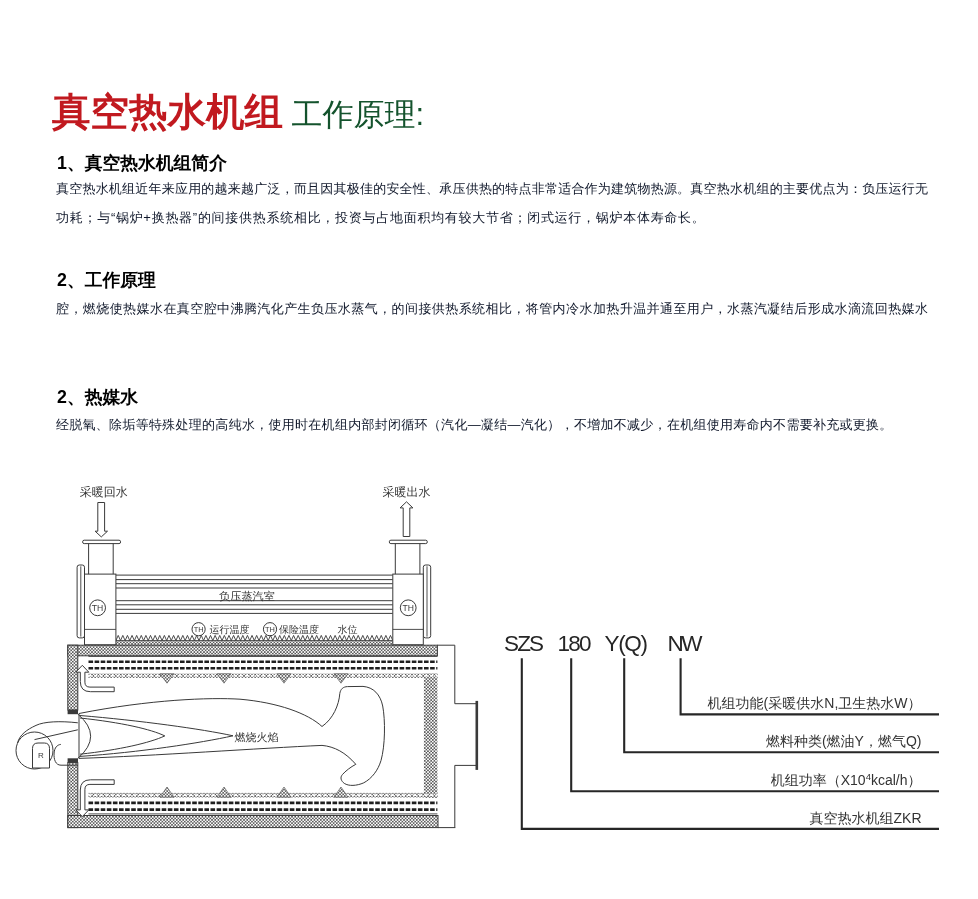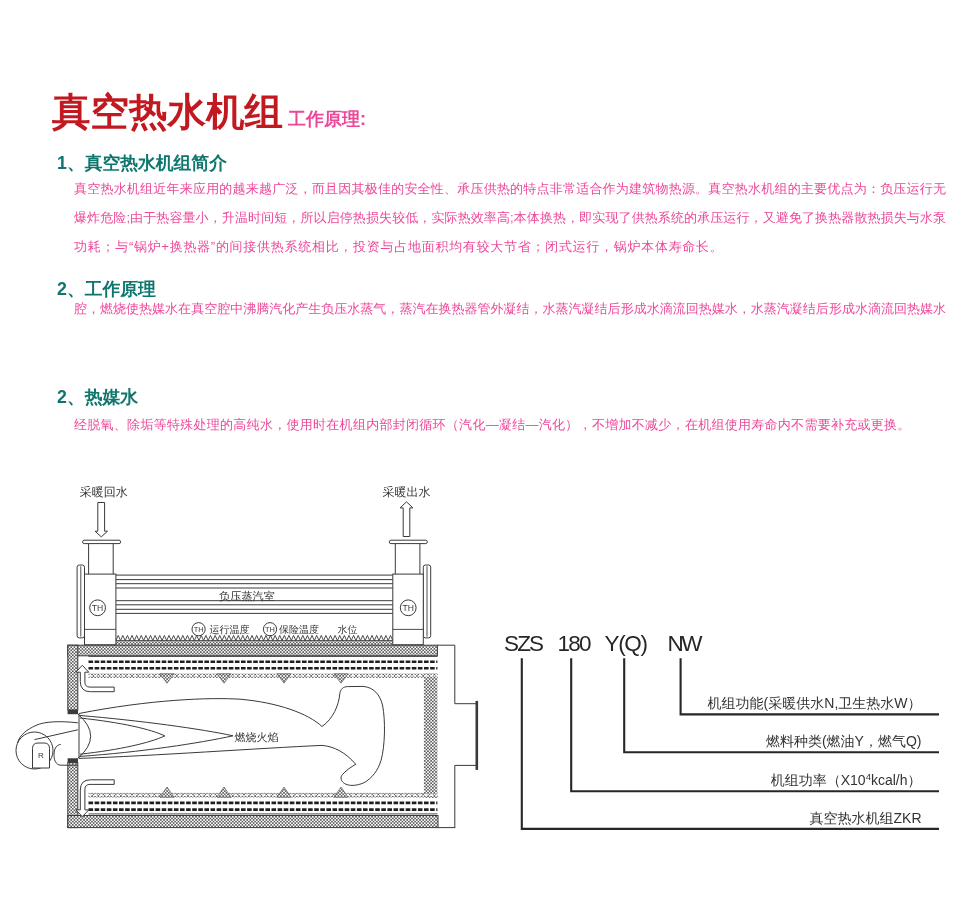--- a/index.html
+++ b/index.html
@@ -1,35 +1,34 @@
 <!DOCTYPE html>
 <html><head><meta charset="utf-8"><style>
 html,body{margin:0;padding:0;background:#fff}
 body{width:978px;height:899px;position:relative;overflow:hidden;
  font-family:"Liberation Sans",sans-serif;color:#3f3f3f;
  -webkit-font-smoothing:antialiased}
 .abs{position:absolute}
-.h{font-weight:bold;color:#0f766e;font-size:17.8px;white-space:nowrap}
-.para{left:74px;width:872px;font-size:13px;line-height:29.15px;color:#ec4899}
+.h{font-weight:bold;color:#000000;font-size:17.8px;white-space:nowrap}
+.para{left:56px;width:872px;font-size:13px;line-height:29.15px;color:#0f172a}
 .j{text-align:justify;text-align-last:justify}
 .l1{letter-spacing:.72px}.l2{letter-spacing:.45px}.l3{letter-spacing:.28px}
 </style></head>
 <body>
-<div class="abs" style="left:52px;top:87px;font-size:38.5px;font-weight:bold;color:#c1191f;white-space:nowrap">真空热水机组<span style="font-size:18px;font-weight:bold;color:#ec4899;letter-spacing:0">&nbsp;工作原理:</span></div>
+<div class="abs" style="left:52px;top:87px;font-size:38.5px;font-weight:bold;color:#c1191f;white-space:nowrap">真空热水机组<span style="font-size:31px;font-weight:normal;color:#14532d;letter-spacing:0">&nbsp;工作原理:</span></div>
 
 <div class="abs h" style="left:57px;top:150.7px">1、真空热水机组简介</div>
 <div class="abs para" style="top:173.6px">
 <div class="j">真空热水机组近年来应用的越来越广泛，而且因其极佳的安全性、承压供热的特点非常适合作为建筑物热源。真空热水机组的主要优点为：负压运行无</div>
-<div class="j">爆炸危险;由于热容量小，升温时间短，所以启停热损失较低，实际热效率高;本体换热，即实现了供热系统的承压运行，又避免了换热器散热损失与水泵</div>
 <div class="l1">功耗；与“锅炉+换热器”的间接供热系统相比，投资与占地面积均有较大节省；闭式运行，锅炉本体寿命长。</div>
 </div>
 
-<div class="abs h" style="left:57px;top:277px">2、工作原理</div>
+<div class="abs h" style="left:57px;top:268px">2、工作原理</div>
 <div class="abs para" style="top:293.6px">
-<div class="j">腔，燃烧使热媒水在真空腔中沸腾汽化产生负压水蒸气，蒸汽在换热器管外凝结，水蒸汽凝结后形成水滴流回热媒水，水蒸汽凝结后形成水滴流回热媒水</div>
+<div class="j">腔，燃烧使热媒水在真空腔中沸腾汽化产生负压水蒸气，的间接供热系统相比，将管内冷水加热升温并通至用户，水蒸汽凝结后形成水滴流回热媒水</div>
 </div>
 
 <div class="abs h" style="left:57px;top:384.9px">2、热媒水</div>
 <div class="abs para" style="top:410.4px">
 <div class="l3">经脱氧、除垢等特殊处理的高纯水，使用时在机组内部封闭循环（汽化—凝结—汽化），不增加不减少，在机组使用寿命内不需要补充或更换。</div>
 </div>
 
 <svg class="abs" style="left:0;top:450px" width="978" height="449" viewBox="0 450 978 449">
 <defs>
 <pattern id="st" width="3.2" height="3.2" patternUnits="userSpaceOnUse">

